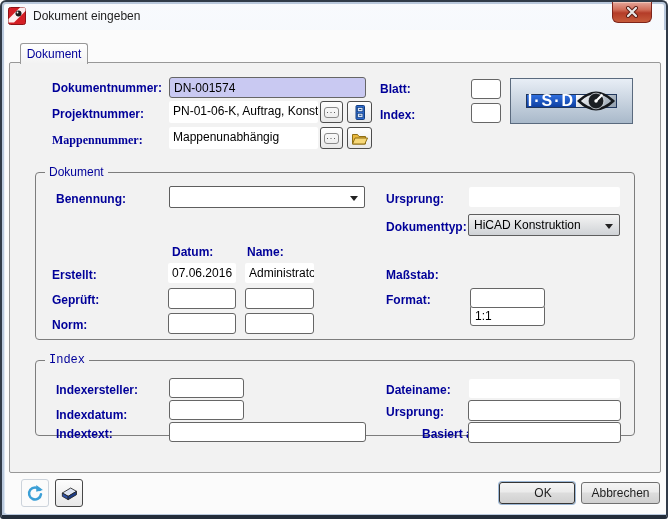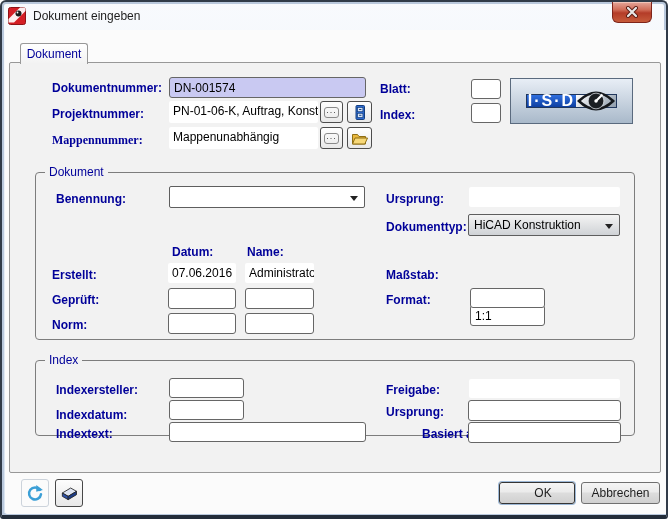--- a/index.html
+++ b/index.html
@@ -195,27 +195,27 @@
   <span class="lbl" style="left:50px;top:291px;">Geprüft:</span>
   <input class="inp" style="left: 166px; top: 286px; width: 68px; height: 21px;" value="">
   <input class="inp" style="left: 243px; top: 286px; width: 69px; height: 21px;" value="">
   <span class="lbl" style="left:384px;top:291px;">Format:</span>
   <input class="inp" style="left: 468px; top: 286px; width: 75px; height: 20px;" value="">
 
   <span class="lbl" style="left:50px;top:316px;">Norm:</span>
   <input class="inp" style="left: 166px; top: 311px; width: 68px; height: 21px;" value="">
   <input class="inp" style="left: 243px; top: 311px; width: 69px; height: 21px;" value="">
 
-  <div class="group" style="left:33px;top:358px;width:600px;height:76px;">
+  <div class="group" style="left:33px;top:358px;width:600px;height:76px;font-family:Liberation Mono, monospace;">
     <span class="legend">Index</span>
   </div>
 
   <span class="lbl" style="left:54px;top:381px;">Indexersteller:</span>
   <input class="inp" style="left: 167px; top: 376px; width: 75px; height: 20px;" value="">
-  <span class="lbl" style="left:384px;top:381px;">Freigabe:</span>
+  <span class="lbl" style="left:384px;top:381px;">Dateiname:</span>
   <div class="flatval" style="left:467px;top:377px;width:151px;height:19px;"></div>
 
   <span class="lbl" style="left:54px;top:406px;">Indexdatum:</span>
   <input class="inp" style="left: 167px; top: 398px; width: 75px; height: 20px;" value="">
   <span class="lbl" style="left:384px;top:403px;">Ursprung:</span>
   <input class="inp" style="left: 466px; top: 398px; width: 153px; height: 21px;" value="">
 
   <span class="lbl" style="left:54px;top:425px;">Indextext:</span>
   <input class="inp" style="left: 167px; top: 420px; width: 197px; height: 20px;" value="">
   <span class="lbl" style="left:384px;top:425px;padding-left:36px;">Basiert auf:</span>

